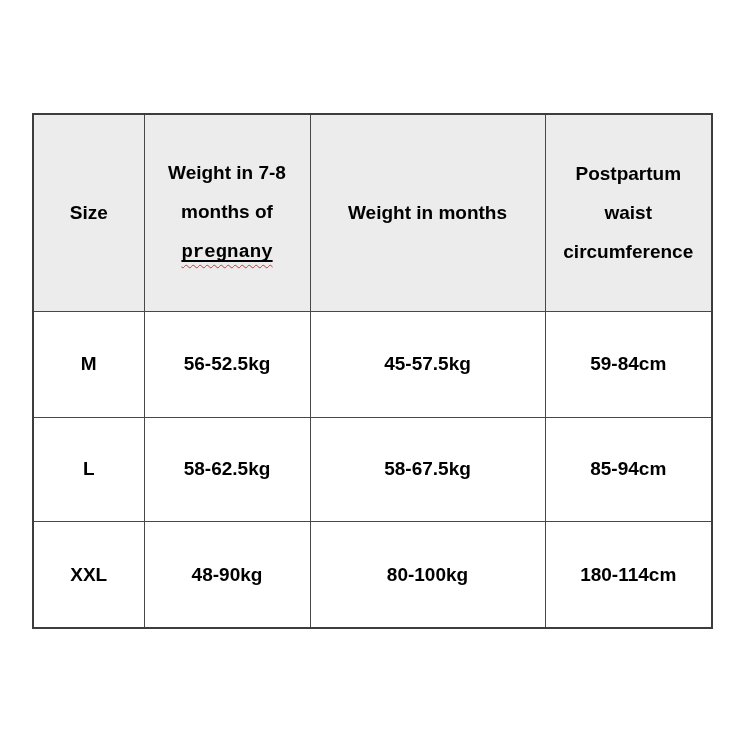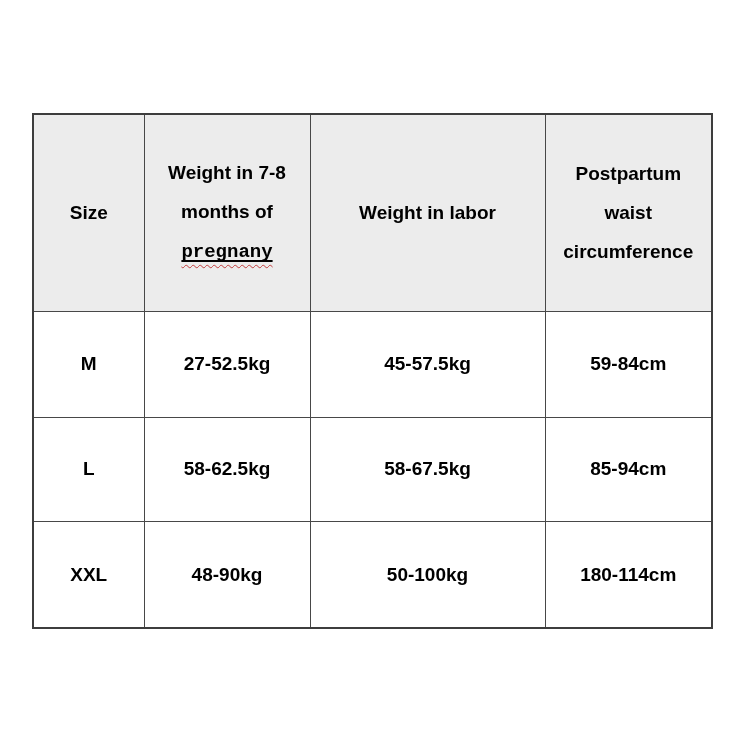--- a/index.html
+++ b/index.html
@@ -84,43 +84,43 @@
       <tr>
         <th>
           <div class="hline">Size</div>
         </th>
         <th>
           <div class="hline">Weight in 7-8</div>
           <div class="hline">months of</div>
           <div class="hline"><span class="spell-wavy"><span class="spell-solid">pregnany</span></span></div>
         </th>
         <th>
-          <div class="hline">Weight in labor</div>
+          <div class="hline">Weight in months</div>
         </th>
         <th>
           <div class="hline">Postpartum</div>
           <div class="hline">waist</div>
           <div class="hline">circumference</div>
         </th>
       </tr>
     </thead>
     <tbody>
       <tr>
         <td>M</td>
-        <td>27-52.5kg</td>
+        <td>56-52.5kg</td>
         <td>45-57.5kg</td>
         <td>59-84cm</td>
       </tr>
       <tr>
         <td>L</td>
         <td>58-62.5kg</td>
         <td>58-67.5kg</td>
         <td>85-94cm</td>
       </tr>
       <tr>
         <td>XXL</td>
         <td>48-90kg</td>
-        <td>50-100kg</td>
+        <td>80-100kg</td>
         <td>180-114cm</td>
       </tr>
     </tbody>
   </table>
 </div>
 
 </body></html>

